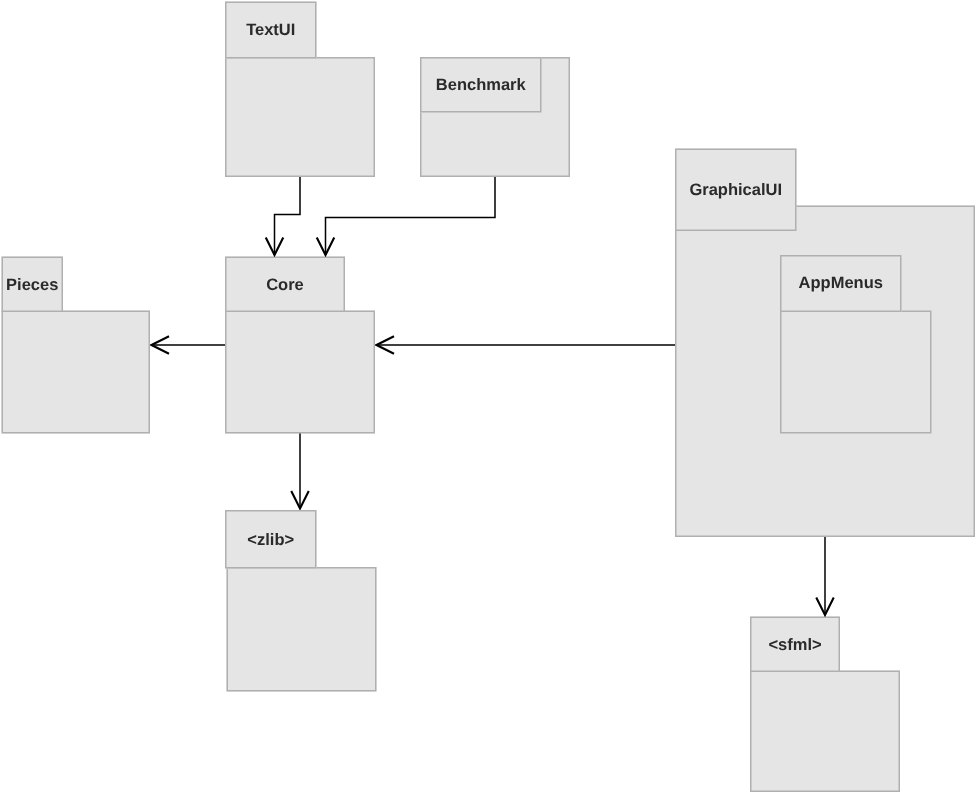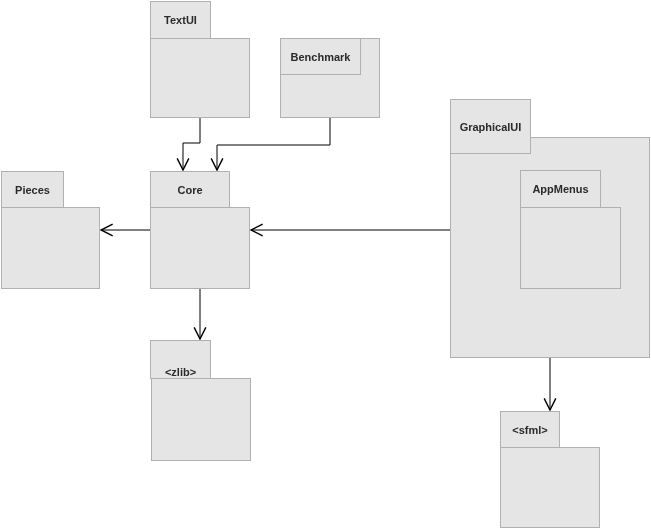--- a/index.html
+++ b/index.html
@@ -60,31 +60,31 @@
   <div class="pkg-tab" style="left:150px; top:1px; width:61px; height:38px;">
     <span>TextUI</span>
   </div>
 
   <div class="pkg-body" style="left:280px; top:38px; width:100px; height:80px;"></div>
   <div class="pkg-tab" style="left:280px; top:2px; width:81px; height:37px;margin-top:36px;">
     <span>Benchmark</span>
   </div>
 
   <div class="pkg-body" style="left:1px; top:207px; width:99px; height:82px;"></div>
-  <div class="pkg-tab" style="left:1px; top:171px; width:63px; height:37px;">
+  <div class="pkg-tab" style="left:1px; top:171px; width:41px; height:37px;">
     <span>Pieces</span>
   </div>
 
   <div class="pkg-body" style="left:150px; top:207px; width:100px; height:82px;"></div>
   <div class="pkg-tab" style="left:150px; top:171px; width:80px; height:37px;">
     <span>Core</span>
   </div>
 
   <div class="pkg-body" style="left:151px; top:378px; width:100px; height:83px;"></div>
-  <div class="pkg-tab" style="left:150px; top:340px; width:61px; height:39px;align-items:flex-end;">
+  <div class="pkg-tab" style="left:150px; top:340px; width:61px; height:39px;">
     <span>&lt;zlib&gt;</span>
   </div>
 
   <div class="pkg-body" style="left:500px; top:447px; width:100px; height:81px;"></div>
   <div class="pkg-tab" style="left:500px; top:411px; width:60px; height:37px;">
     <span>&lt;sfml&gt;</span>
   </div>
 
   <svg id="arrow-layer" viewBox="0 0 651 531" xmlns="http://www.w3.org/2000/svg">
     <defs>

